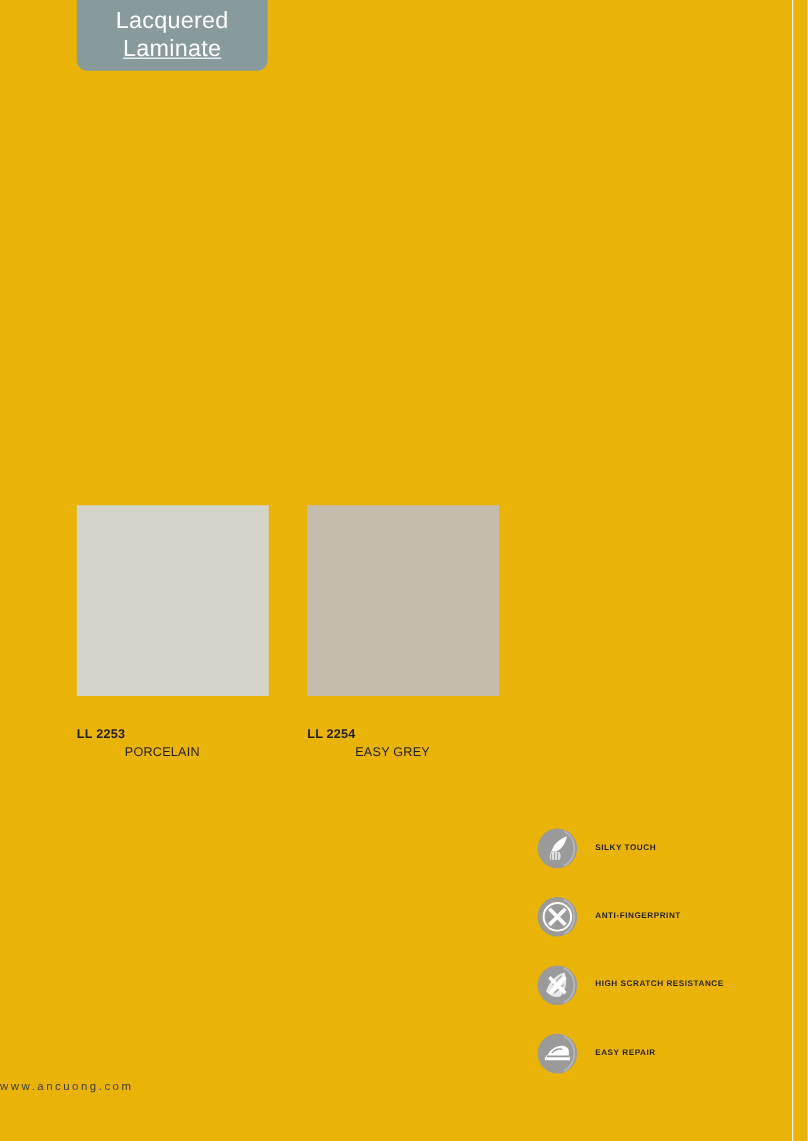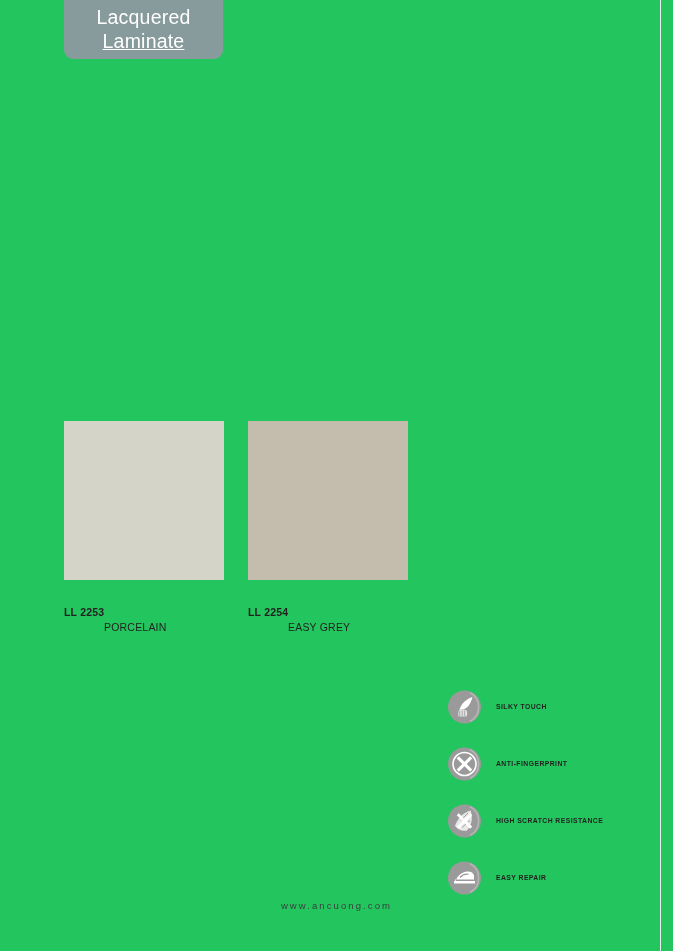--- a/index.html
+++ b/index.html
@@ -15,21 +15,21 @@
     font-family: "Liberation Sans", sans-serif;
     color: #231f20;
   }
 
   
   #page-sheet {
     position: absolute;
     left: 0; top: 0;
     width: 673px;
     height: 951px;
-    background: #22c55e;
+    background: #eab308;
   }
   #page-edge {
     position: absolute;
     left: 660px;
     top: 0;
     width: 1px;
     height: 951px;
     background: #ececec;
   }
 
@@ -61,21 +61,21 @@
 
   
   #swatch-grid {
     position: absolute;
     left: 64px;
     top: 421px;
     width: 546px;
   }
   .swatch-row {
     display: flex;
-    gap: 24px;
+    gap: 32px;
   }
   .swatch-row.row-2 {
     margin-top: 97px;
   }
   .swatch-cell {
     width: 160px;
   }
   .swatch-chip {
     width: 160px;
     height: 159px;
@@ -132,21 +132,21 @@
     margin-left: 10px;
     max-width: 120px;
   }
 
   
   #footer-url {
     position: absolute;
     left: 0;
     top: 900px;
     width: 673px;
-    text-align: center;
+    text-align: left;
     font-size: 9.5px;
     letter-spacing: 2.1px;
     color: #3d3d3d;
   }
 </style>
 </head>
 <body>
 
 <div id="page-sheet">
 

